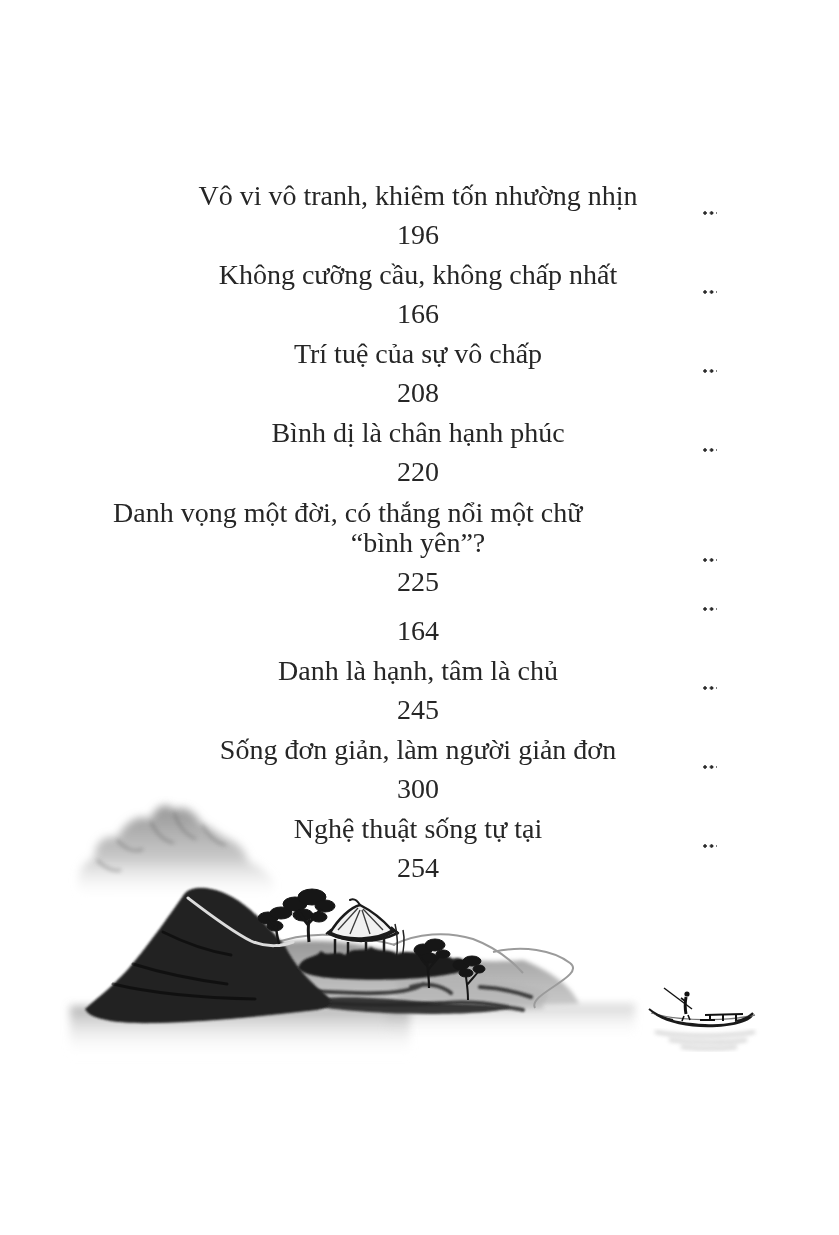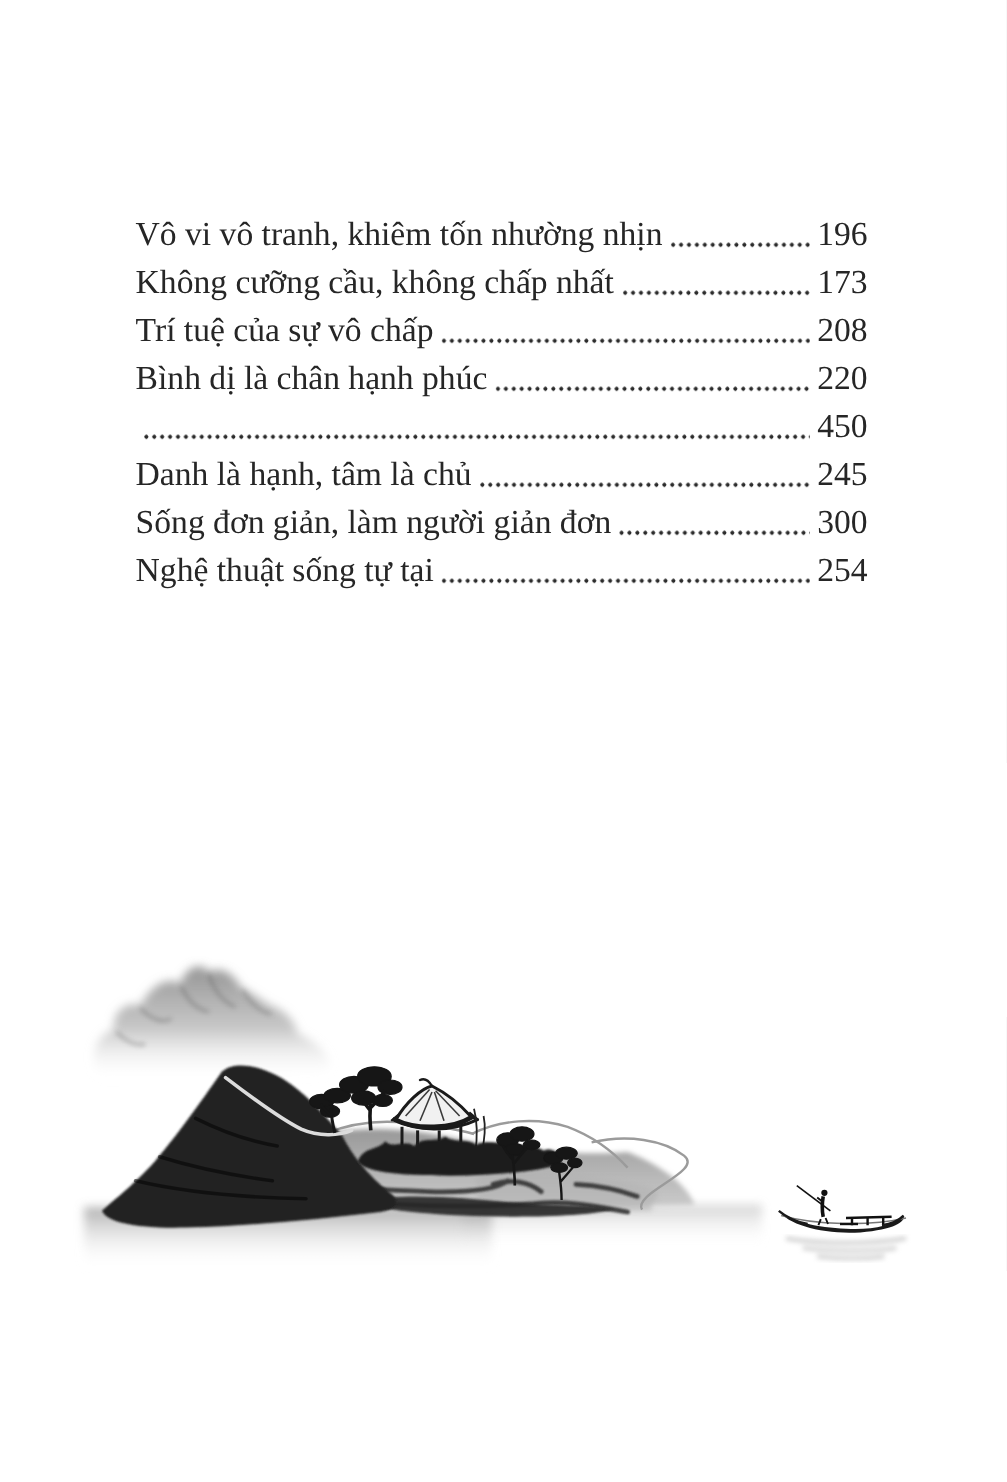--- a/index.html
+++ b/index.html
@@ -8,21 +8,21 @@
     background:#ffffff; overflow:hidden;
     font-family:"Liberation Serif", serif;
   }
   
   .toc {
     position:absolute; left:113px; right:116px; top:181px;
     color:#262626; font-size:28px;
   }
   .toc-entry { margin-bottom:10px; }
   .toc-line1 { line-height:31px; white-space:nowrap; }
-  .toc-row { display:flex; align-items:center; line-height:30px; }
+  .toc-row { display:flex; align-items:center; line-height:30px;flex-direction:column; }
   .toc-title { white-space:nowrap; flex:0 0 auto; }
   .leader {
     flex:1 1 auto; min-width:14px; height:4px; align-self:flex-end;
     margin:0 6px 5px 7px;
     background-image:radial-gradient(circle at 2px 2px, #2c2c2c 1.5px, rgba(0,0,0,0) 1.9px);
     background-size:6.6px 4px; background-repeat:repeat-x; background-position:left bottom;
   }
   .toc-page { flex:0 0 auto; }
   
   .art { position:absolute; left:55px; top:782px; width:730px; height:295px; }
@@ -40,21 +40,21 @@
         <span class="leader"></span>
         <span class="toc-page">196</span>
       </div>
     </div>
 
     <div class="toc-entry">
 
       <div class="toc-row">
         <span class="toc-title">Không cưỡng cầu, không chấp nhất</span>
         <span class="leader"></span>
-        <span class="toc-page">173</span>
+        <span class="toc-page">166</span>
       </div>
     </div>
 
     <div class="toc-entry">
 
       <div class="toc-row">
         <span class="toc-title">Trí tuệ của sự vô chấp</span>
         <span class="leader"></span>
         <span class="toc-page">208</span>
       </div>
@@ -63,27 +63,35 @@
 
     <div class="toc-entry">
 
       <div class="toc-row">
         <span class="toc-title">Bình dị là chân hạnh phúc</span>
         <span class="leader"></span>
         <span class="toc-page">220</span>
       </div>
     </div>
 
-
-
-    <div class="toc-entry">
-
-      <div class="toc-row">
-        <span class="leader"></span>
-        <span class="toc-page">450</span>
+    <div class="toc-entry">
+      <div class="toc-line1">Danh vọng một đời, có thắng nổi một chữ</div>
+      <div class="toc-row">
+        <span class="toc-title">“bình yên”?</span>
+        <span class="leader"></span>
+        <span class="toc-page">225</span>
+      </div>
+    </div>
+
+
+    <div class="toc-entry">
+
+      <div class="toc-row">
+        <span class="leader"></span>
+        <span class="toc-page">164</span>
       </div>
     </div>
 
     <div class="toc-entry">
 
       <div class="toc-row">
         <span class="toc-title">Danh là hạnh, tâm là chủ</span>
         <span class="leader"></span>
         <span class="toc-page">245</span>
       </div>

